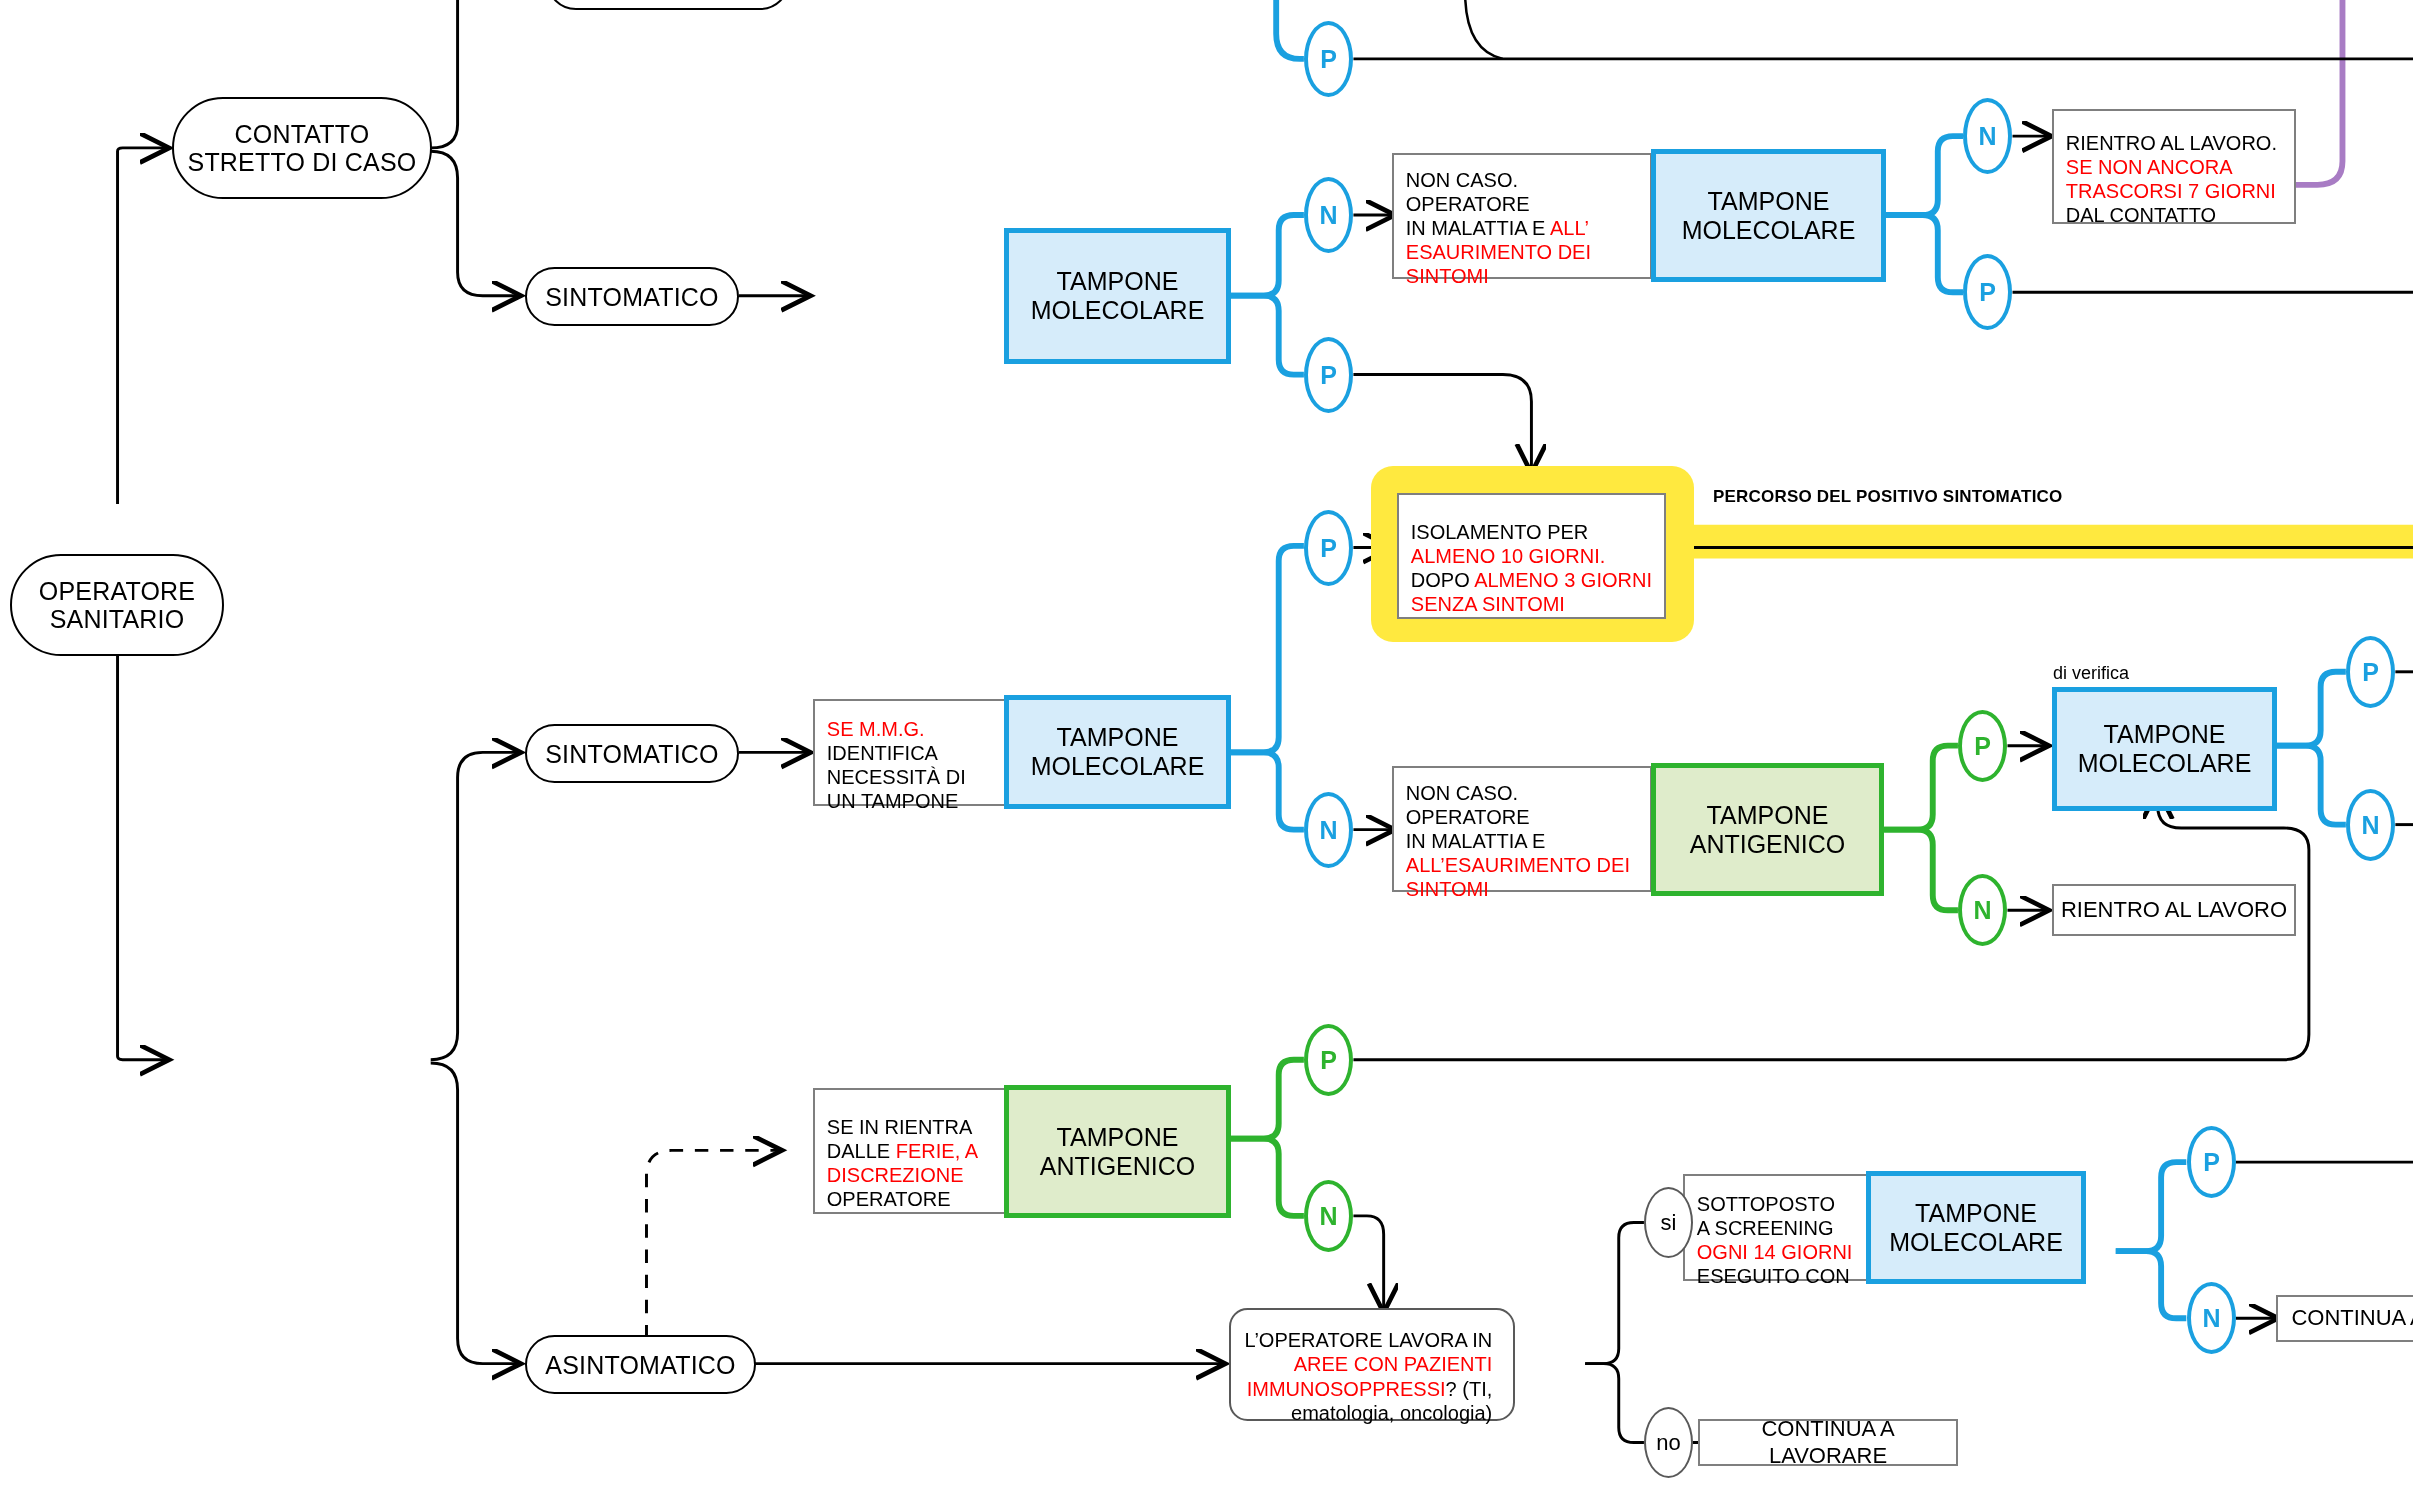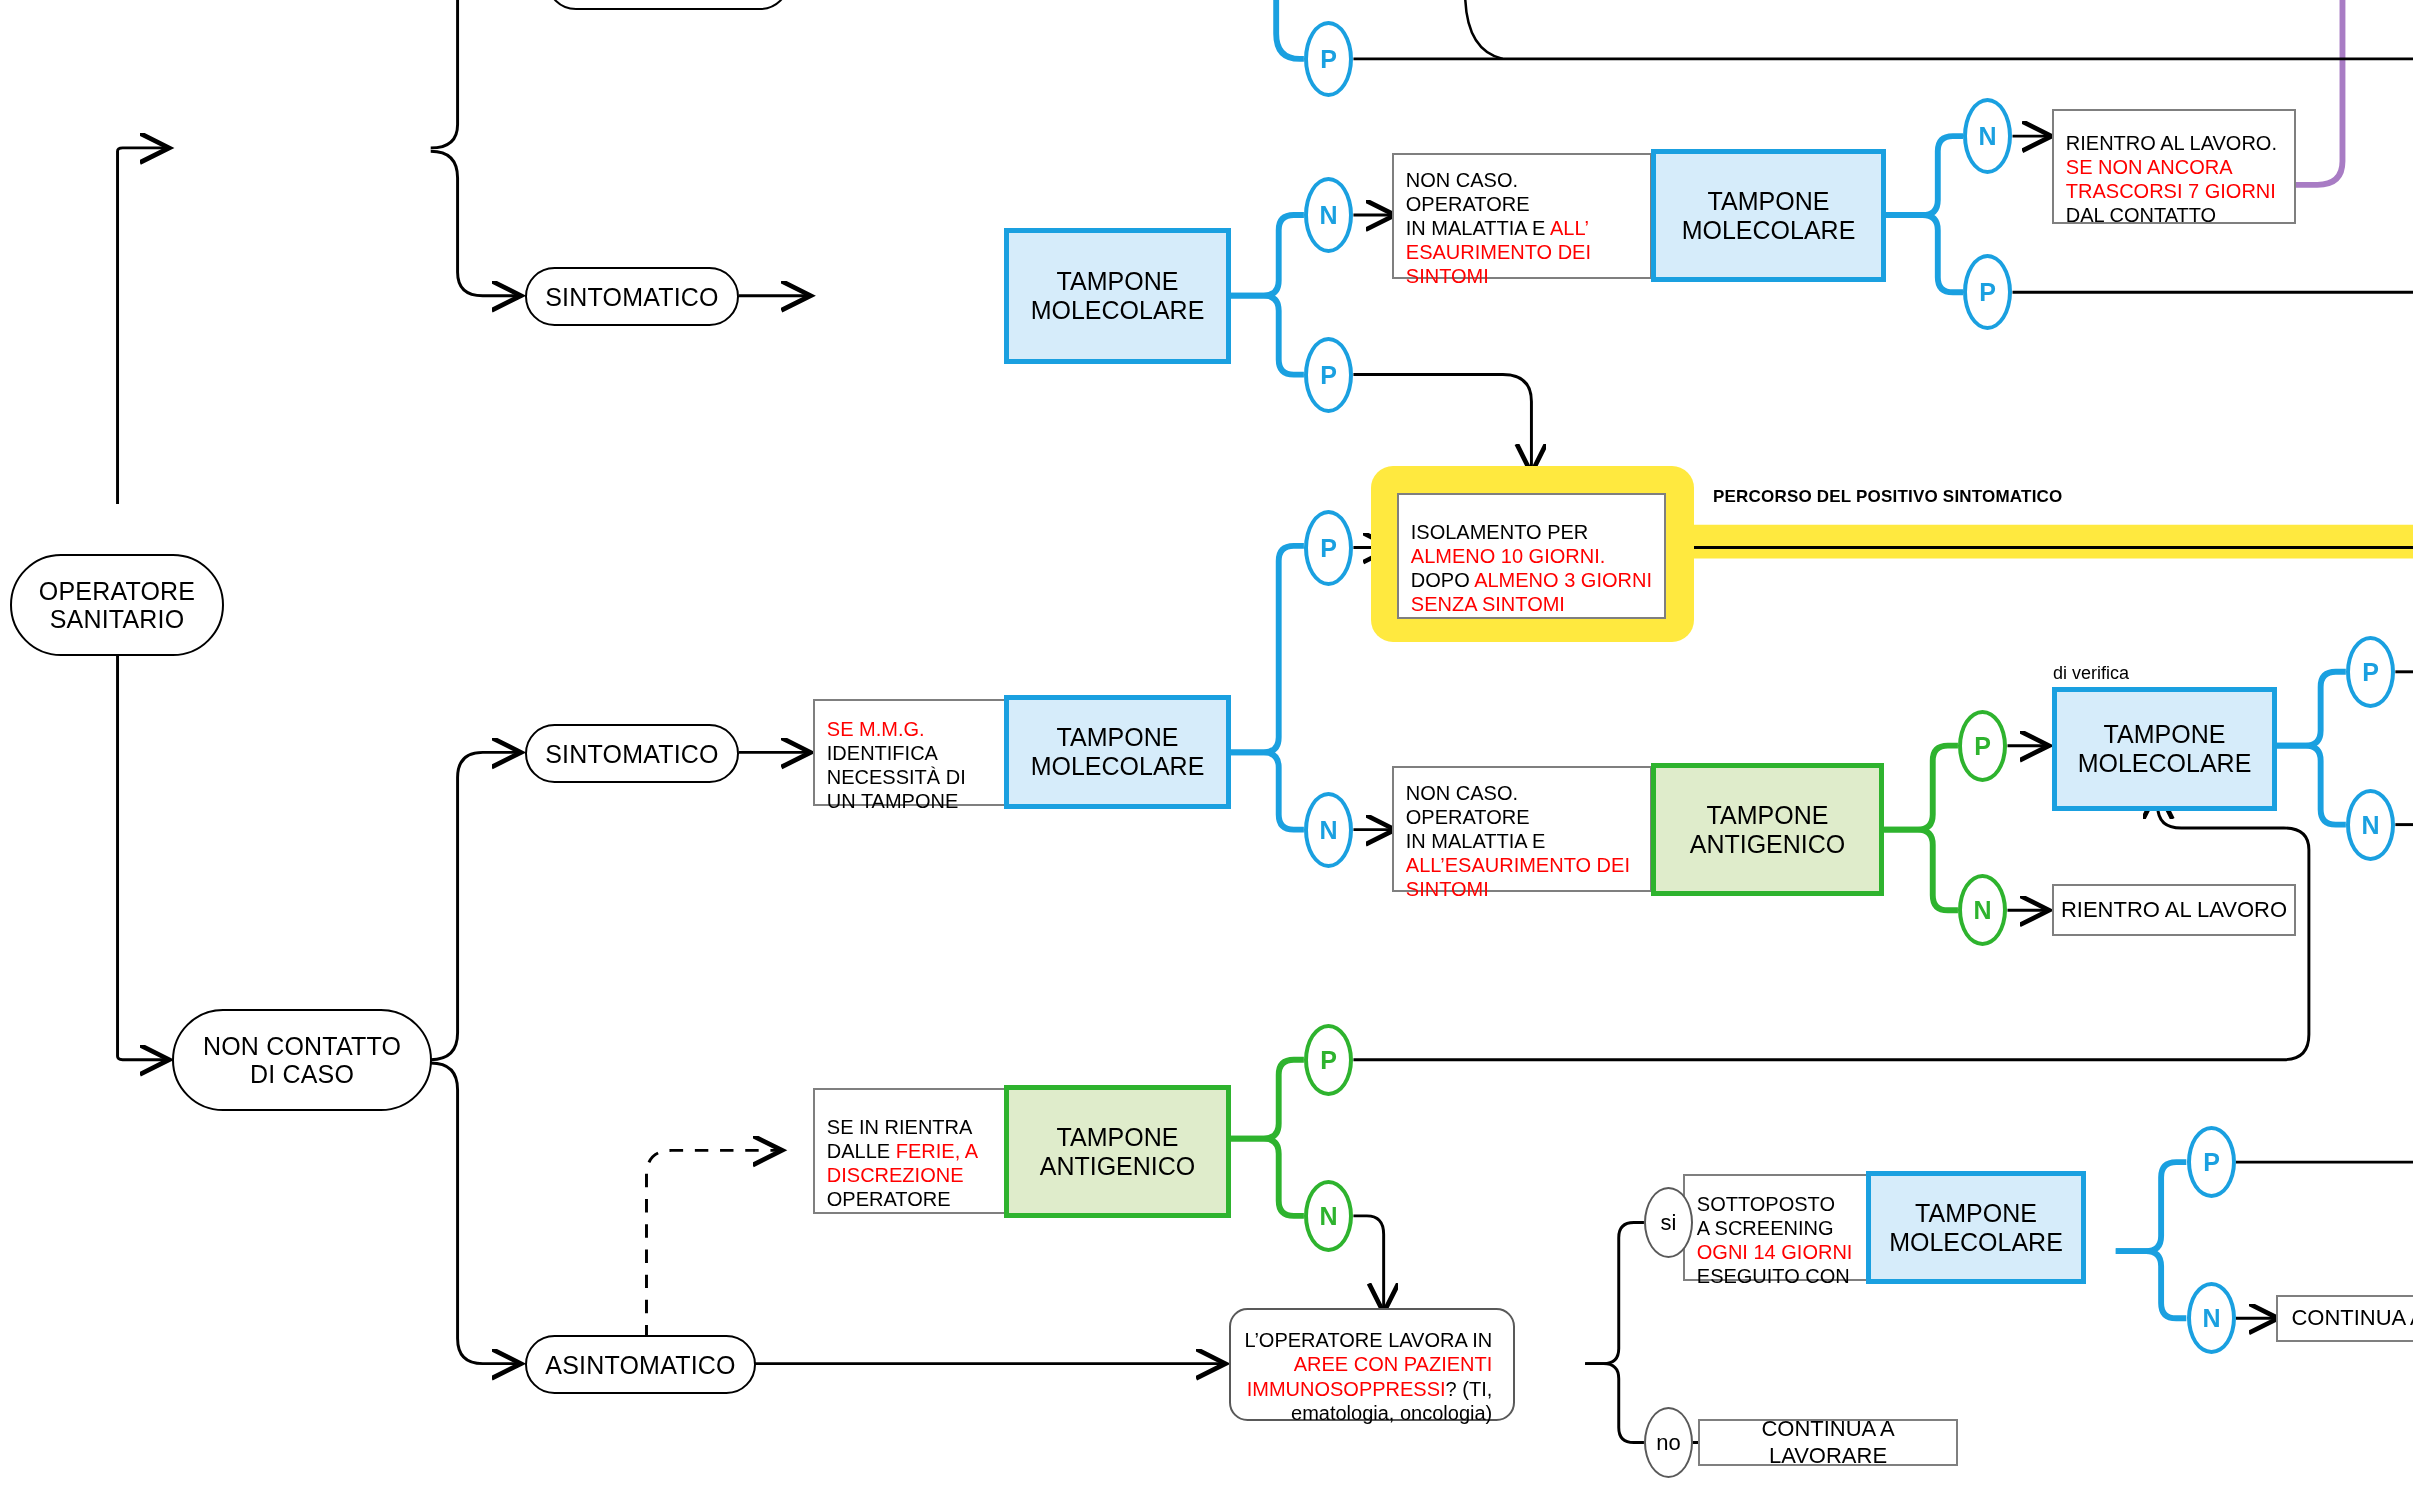--- a/index.html
+++ b/index.html
@@ -145,25 +145,25 @@
     <path d="M2663,1570 L2710,1570" stroke="#000" stroke-width="3.5" fill="none" marker-end="url(#ar)"></path>
   </svg>
 
   <div class="node pill" style="left:546px;top:-50px;width:244px;height:60px;"></div>
 
   <div class="node pill" style="left:10px;top:554px;width:214px;height:102px;">
     <span class="txt">OPERATORE
 SANITARIO</span>
   </div>
 
-
-  <div class="node pill" style="left:172px;top:1009px;width:260px;height:102px;">
-    <span class="txt">NON CONTATTO
-DI CASO</span>
-  </div>
+  <div class="node pill" style="left:172px;top:97px;width:260px;height:102px;">
+    <span class="txt">CONTATTO
+STRETTO DI CASO</span>
+  </div>
+
 
   <div class="node pill" style="left:525px;top:267px;width:214px;height:59px;">
     <span class="txt">SINTOMATICO</span>
   </div>
 
   <div class="node pill" style="left:525px;top:724px;width:214px;height:59px;">
     <span class="txt">SINTOMATICO</span>
   </div>
 
   <div class="node pill" style="left:525px;top:1335px;width:231px;height:59px;">

